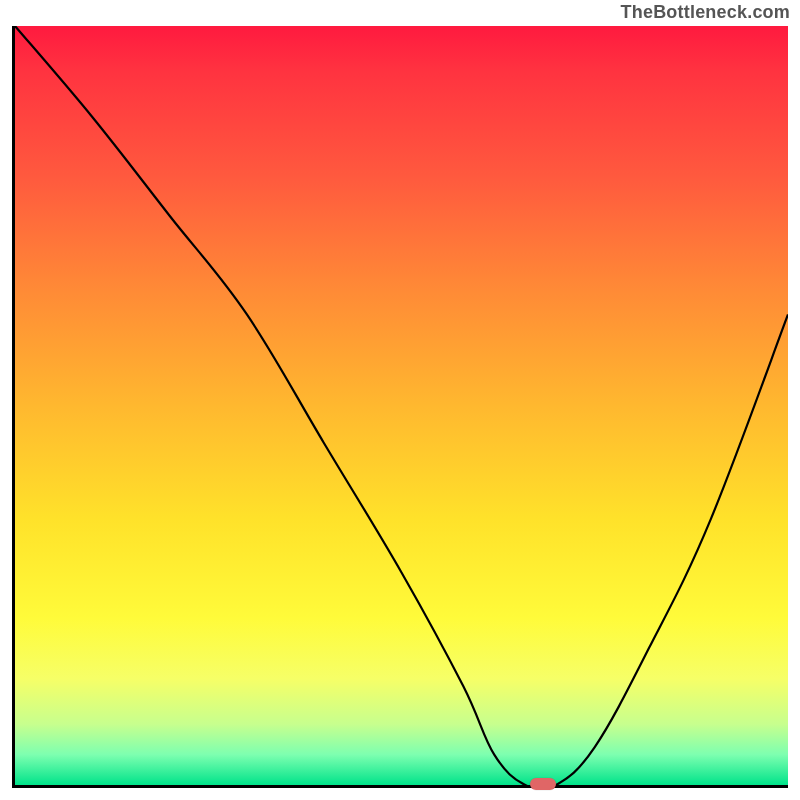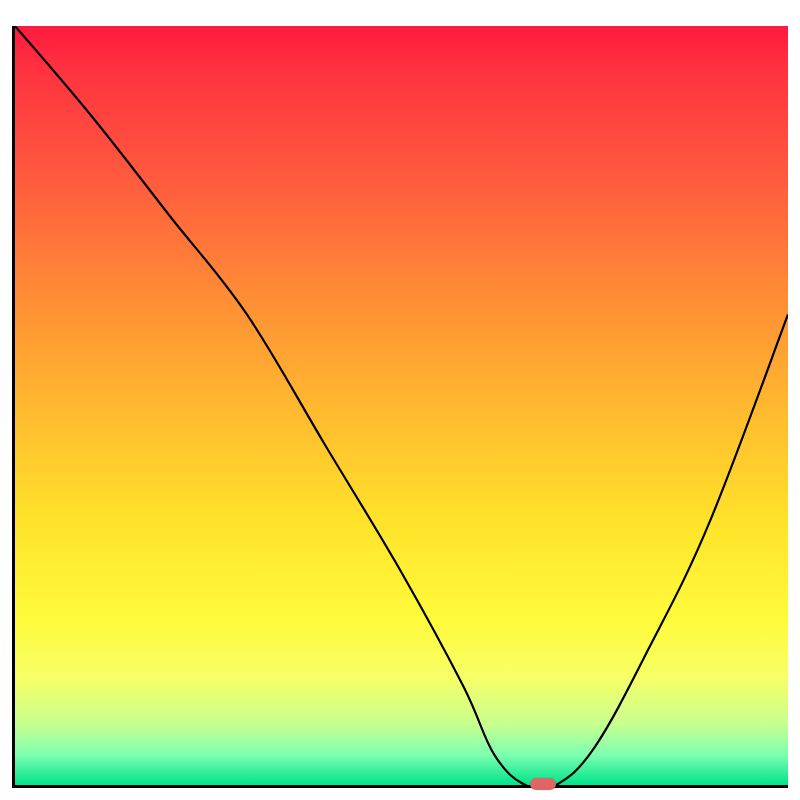--- a/index.html
+++ b/index.html
@@ -56,20 +56,21 @@
     right: 10px;
     font: 600 18px/1 -apple-system, BlinkMacSystemFont, "Segoe UI", Arial, sans-serif;
     color: #555;
     letter-spacing: 0.2px;
   }
 </style>
 </head>
 <body>
 
 <div class="chart-container">
+  <div class="watermark">TheBottleneck.com</div>
   <div class="plot-area">
     <div class="gradient-bg"></div>
     <svg class="curve" viewBox="0 0 776 762" preserveAspectRatio="none">
       <path fill="none" stroke="#000000" stroke-width="2.2" d="M 0.0 0.0 C 14.0 16.5, 49.7 57.1, 77.6 91.4 C 105.5 125.7, 127.3 154.8, 155.2 190.5 C 183.1 226.2, 204.9 248.4, 232.8 289.6 C 260.7 330.7, 282.5 372.5, 310.4 419.1 C 338.3 465.7, 362.9 504.7, 388.0 548.6 C 413.1 592.5, 433.3 630.0, 450.1 662.9 C 466.8 695.9, 469.9 713.7, 481.1 731.5 C 492.3 749.4, 501.0 756.5, 512.2 762.0 C 523.3 767.5, 530.6 768.9, 543.2 762.0 C 555.8 755.1, 565.2 748.6, 582.0 723.9 C 598.8 699.2, 615.4 666.0, 636.3 624.8 C 657.3 583.7, 673.3 555.7, 698.4 495.3 C 723.5 434.9, 762.0 326.6, 776.0 289.6"></path>
     </svg>
     <div class="marker" style="left: 527.68px; top: 758px; background: rgb(224, 102, 102);"></div>
   </div>
 </div>
 
 </body></html>

